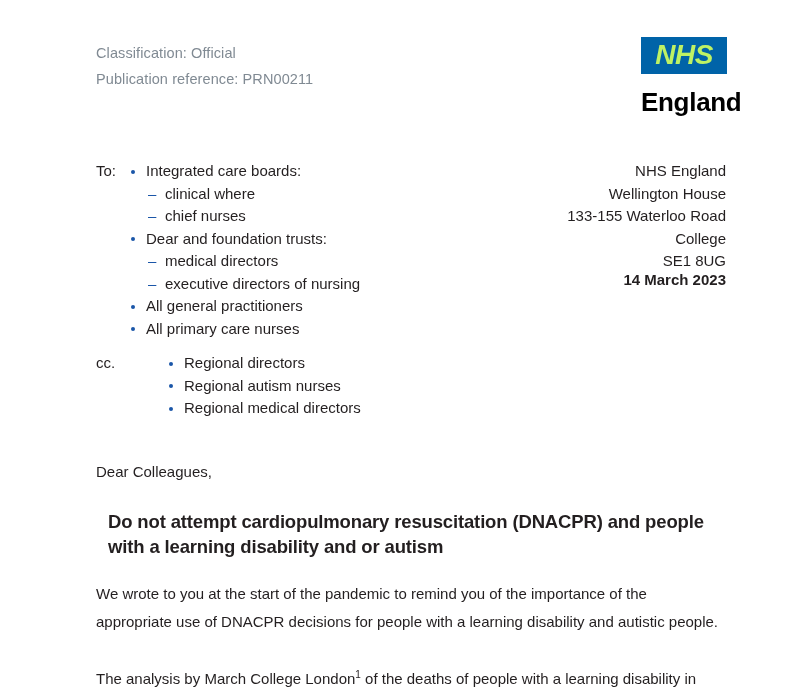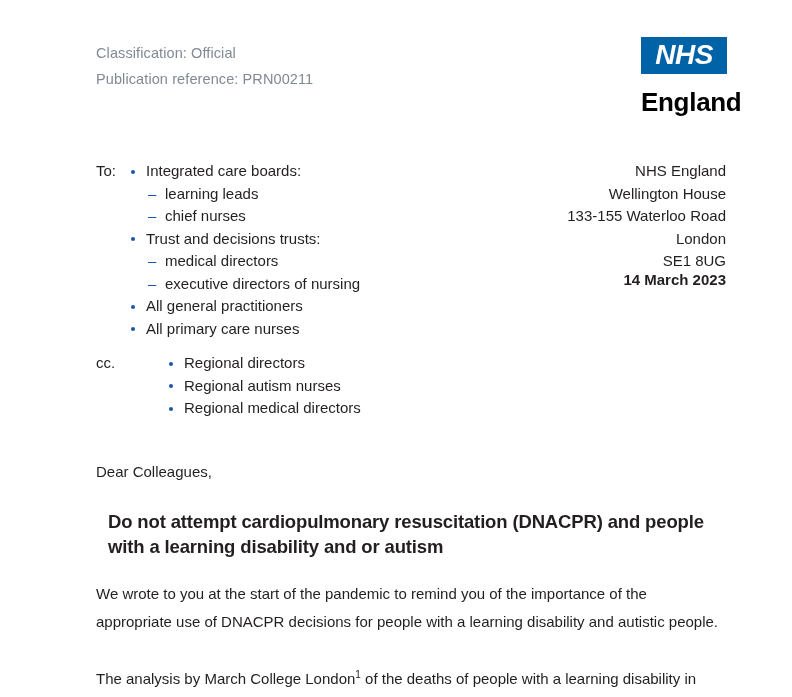--- a/index.html
+++ b/index.html
@@ -39,21 +39,21 @@
   }
   .nhs-logo-box {
     width: 86px;
     height: 37px;
     background: #0063a8;
     display: flex;
     align-items: center;
     justify-content: center;
   }
   .nhs-logo-box span {
-    color: #ffffff;
+    color: #bef264;
     font-family: "Liberation Sans", sans-serif;
     font-weight: bold;
     font-style: italic;
     font-size: 28px;
     letter-spacing: -0.5px;
     line-height: 1;
     transform: translateY(-1px);
   }
   .nhs-logo-sub {
     margin-top: 14px;
@@ -191,23 +191,23 @@
       <span>NHS</span>
     </div>
     <div class="nhs-logo-sub">England</div>
   </div>
 
   <div class="recipients">
     <div class="recip-group">
       <div class="recip-label">To:</div>
       <div class="recip-list">
         <div class="li-bullet">Integrated care boards:</div>
-        <div class="li-dash">learning leads</div>
+        <div class="li-dash">clinical where</div>
         <div class="li-dash">chief nurses</div>
-        <div class="li-bullet">Trust and decisions trusts:</div>
+        <div class="li-bullet">Dear and foundation trusts:</div>
         <div class="li-dash">medical directors</div>
         <div class="li-dash">executive directors of nursing</div>
         <div class="li-bullet">All general practitioners</div>
         <div class="li-bullet">All primary care nurses</div>
       </div>
     </div>
   </div>
 
   <div class="cc-group">
     <div class="recip-label">cc.</div>
@@ -215,21 +215,21 @@
       <div class="li-bullet">Regional directors</div>
       <div class="li-bullet">Regional autism nurses</div>
       <div class="li-bullet">Regional medical directors</div>
     </div>
   </div>
 
   <div class="address">
     <div>NHS England</div>
     <div>Wellington House</div>
     <div>133-155 Waterloo Road</div>
-    <div>London</div>
+    <div>College</div>
     <div>SE1 8UG</div>
   </div>
 
   <div class="letter-date">14 March 2023</div>
 
   <div class="salutation">Dear Colleagues,</div>
 
   <h1 class="doc-heading">Do not attempt cardiopulmonary resuscitation (DNACPR) and people with a learning disability and or autism</h1>
 
   <p class="body-para para-1">We wrote to you at the start of the pandemic to remind you of the importance of the appropriate use of DNACPR decisions for people with a learning disability and autistic people.</p>

